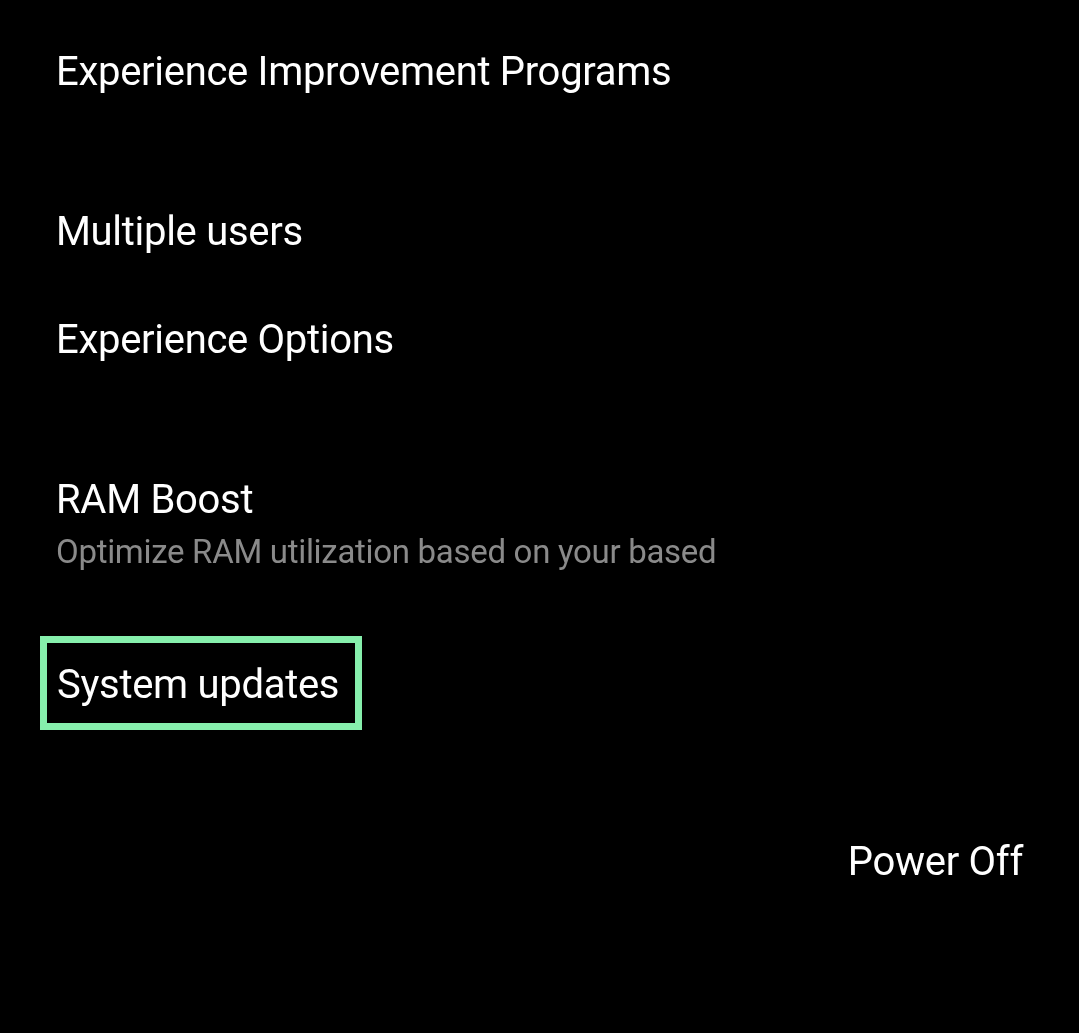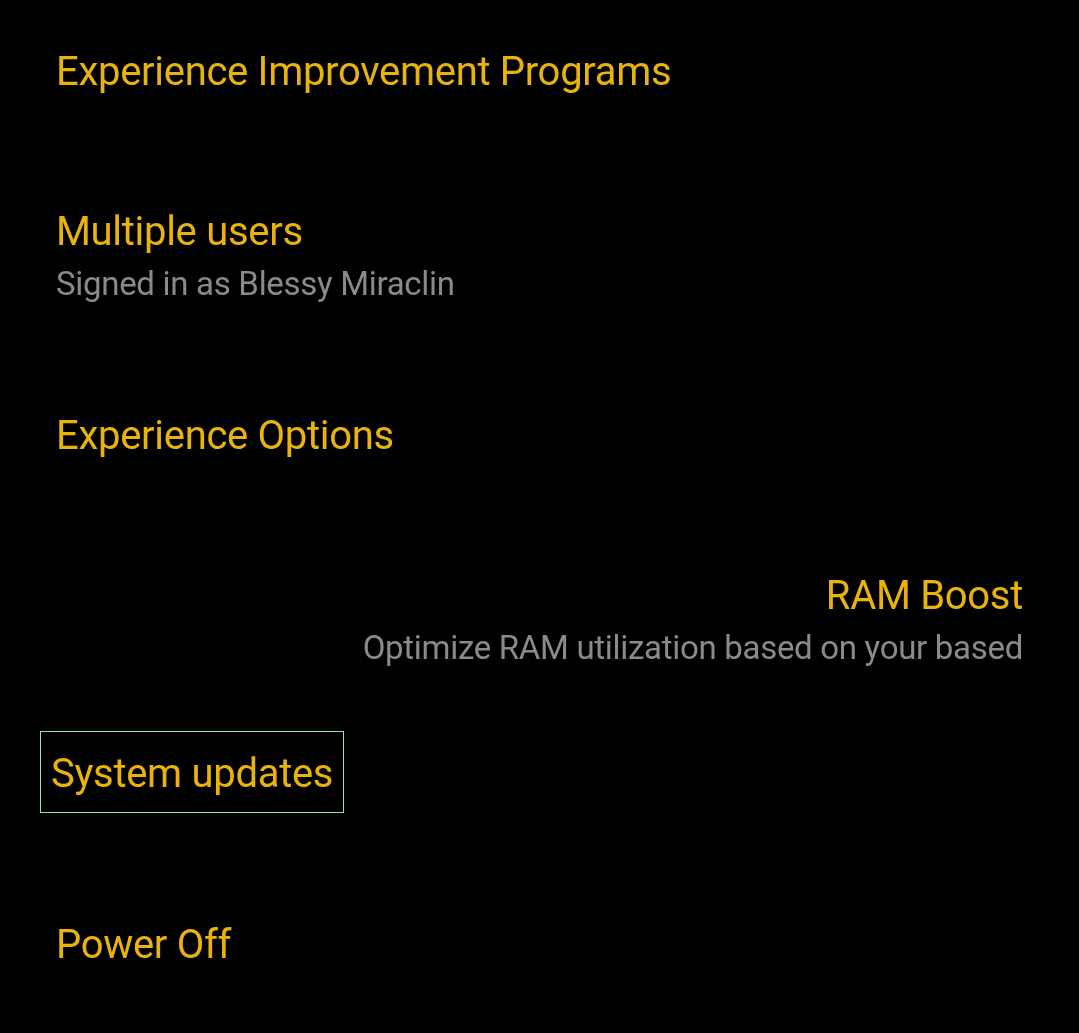--- a/index.html
+++ b/index.html
@@ -16,73 +16,73 @@
     }
     .settings-list {
       padding: 0 56px;
       padding-top: 48px;
     }
     .settings-item {
       margin-bottom: 112px;
       cursor: pointer;
     }
     .settings-item.with-subtitle {
-      margin-bottom: 108px;
+      margin-bottom: 60px;
     }
     .item-title {
-      color: #eab308;
+      color: #ffffff;
       font-size: 40px;
       font-weight: 400;
       line-height: 1.2;
       letter-spacing: -0.3px;
     }
     .item-subtitle {
       color: #8a8a8a;
       font-size: 33px;
       font-weight: 400;
       margin-top: 8px;
       line-height: 1.2;
       letter-spacing: -0.3px;
     }
     .highlighted {
       display: inline-block;
-      border: 1px solid #86efac;
-      padding: 18px 10px 14px 10px;
+      border: 7px solid #86efac;
+      padding: 18px 16px 14px 10px;
       margin-left: -16px;
       margin-top: -22px;
     }
     .highlighted .item-title {
       margin: 0;
     }
     .item-system-updates {
       margin-bottom: 108px;
     }
     .item-power-off {
       margin-bottom: 0;
+      text-align: right;
     }
   </style>
 </head>
 <body>
 
 <div class="settings-list">
 
   <div class="settings-item">
     <div class="item-title">Experience Improvement Programs</div>
   </div>
 
   <div class="settings-item with-subtitle">
     <div class="item-title">Multiple users</div>
-    <div class="item-subtitle">Signed in as Blessy Miraclin</div>
   </div>
 
   <div class="settings-item">
     <div class="item-title">Experience Options</div>
   </div>
 
-  <div class="settings-item with-subtitle" style="margin-bottom: 86px; text-align: right;">
+  <div class="settings-item with-subtitle" style="margin-bottom: 86px;">
     <div class="item-title">RAM Boost</div>
     <div class="item-subtitle">Optimize RAM utilization based on your based</div>
   </div>
 
   <div class="settings-item item-system-updates">
     <div class="highlighted">
       <div class="item-title">System updates</div>
     </div>
   </div>
 

